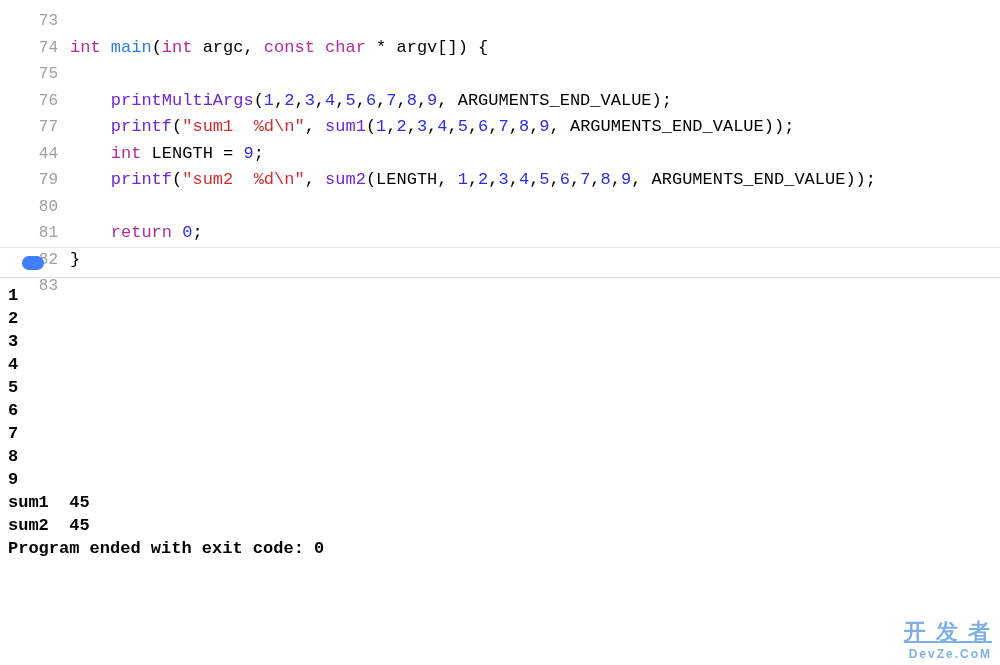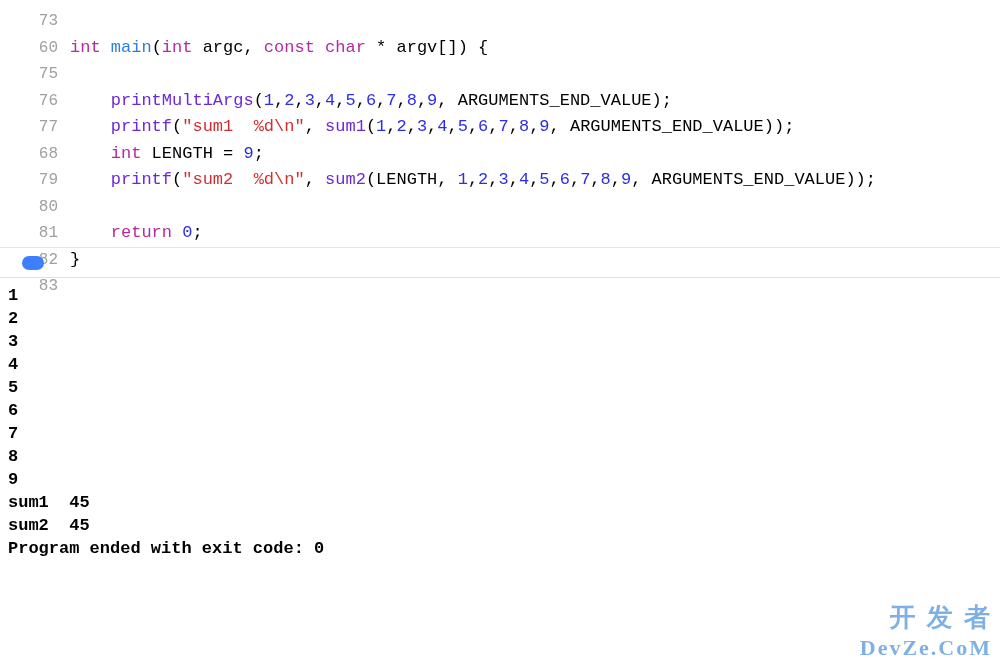--- a/index.html
+++ b/index.html
@@ -77,40 +77,40 @@
       position: absolute;
       right: 8px;
       bottom: 4px;
       text-align: right;
       font-family: Arial, sans-serif;
       color: #4a90d9;
       opacity: 0.7;
       letter-spacing: 2px;
     }
     .watermark .wm-line1 {
-      font-size: 26px;
+      font-size: 22px;
       font-weight: bold;
+      text-decoration: underline;
     }
     .watermark .wm-line2 {
-      font-size: 22px;
+      font-size: 12px;
       font-weight: bold;
-      font-family: Liberation Serif, serif;
     }
   </style>
 </head>
 <body>
 
 <div class="editor-pane">
   <div class="gutter">
       <div>73</div>
-      <div>60</div>
+      <div>74</div>
       <div>75</div>
       <div>76</div>
       <div>77</div>
-      <div>68</div>
+      <div>44</div>
       <div>79</div>
       <div>80</div>
       <div>81</div>
       <div>82</div>
       <div>83</div>
     </div>
   <div class="code"><span class="code-line">&nbsp;</span><span class="code-line"><span class="kw">int</span><span class="plain"> </span><span class="id">main</span><span class="plain">(</span><span class="kw">int</span><span class="plain"> argc, </span><span class="kw">const</span><span class="plain"> </span><span class="kw">char</span><span class="plain"> * argv[]) {</span></span><span class="code-line">&nbsp;</span><span class="code-line"><span class="plain">    </span><span class="fn">printMultiArgs</span><span class="plain">(</span><span class="num">1</span><span class="plain">,</span><span class="num">2</span><span class="plain">,</span><span class="num">3</span><span class="plain">,</span><span class="num">4</span><span class="plain">,</span><span class="num">5</span><span class="plain">,</span><span class="num">6</span><span class="plain">,</span><span class="num">7</span><span class="plain">,</span><span class="num">8</span><span class="plain">,</span><span class="num">9</span><span class="plain">, ARGUMENTS_END_VALUE);</span></span><span class="code-line"><span class="plain">    </span><span class="fn">printf</span><span class="plain">(</span><span class="str">"sum1  %d\n"</span><span class="plain">, </span><span class="fn">sum1</span><span class="plain">(</span><span class="num">1</span><span class="plain">,</span><span class="num">2</span><span class="plain">,</span><span class="num">3</span><span class="plain">,</span><span class="num">4</span><span class="plain">,</span><span class="num">5</span><span class="plain">,</span><span class="num">6</span><span class="plain">,</span><span class="num">7</span><span class="plain">,</span><span class="num">8</span><span class="plain">,</span><span class="num">9</span><span class="plain">, ARGUMENTS_END_VALUE));</span></span><span class="code-line"><span class="plain">    </span><span class="kw">int</span><span class="plain"> LENGTH = </span><span class="num">9</span><span class="plain">;</span></span><span class="code-line"><span class="plain">    </span><span class="fn">printf</span><span class="plain">(</span><span class="str">"sum2  %d\n"</span><span class="plain">, </span><span class="fn">sum2</span><span class="plain">(LENGTH, </span><span class="num">1</span><span class="plain">,</span><span class="num">2</span><span class="plain">,</span><span class="num">3</span><span class="plain">,</span><span class="num">4</span><span class="plain">,</span><span class="num">5</span><span class="plain">,</span><span class="num">6</span><span class="plain">,</span><span class="num">7</span><span class="plain">,</span><span class="num">8</span><span class="plain">,</span><span class="num">9</span><span class="plain">, ARGUMENTS_END_VALUE));</span></span><span class="code-line">&nbsp;</span><span class="code-line"><span class="plain">    </span><span class="kw">return</span><span class="plain"> </span><span class="num">0</span><span class="plain">;</span></span><span class="code-line"><span class="plain">}</span></span><span class="code-line">&nbsp;</span></div>
 </div>
 
 <div class="separator-bar">

